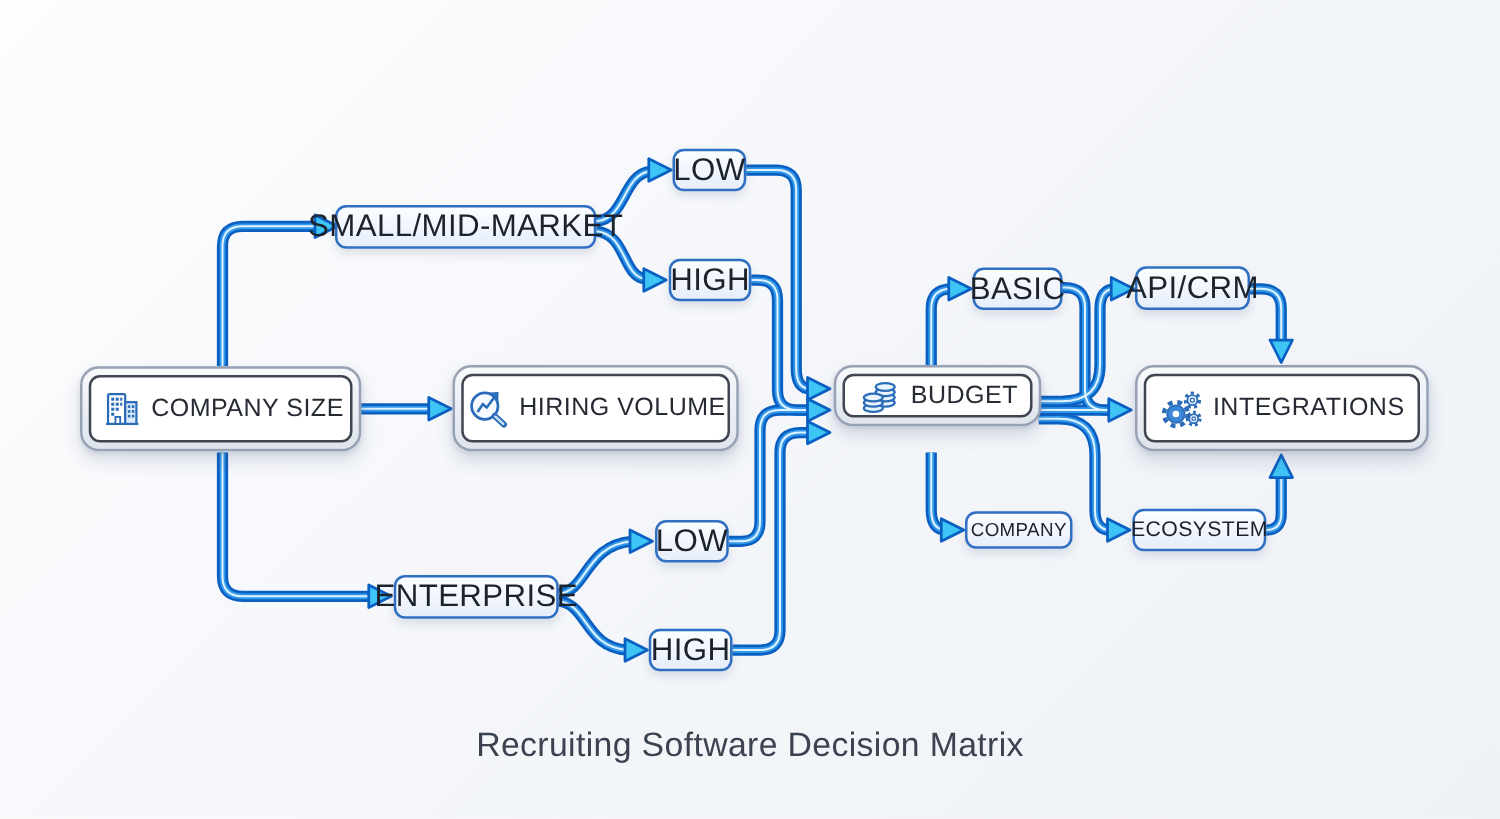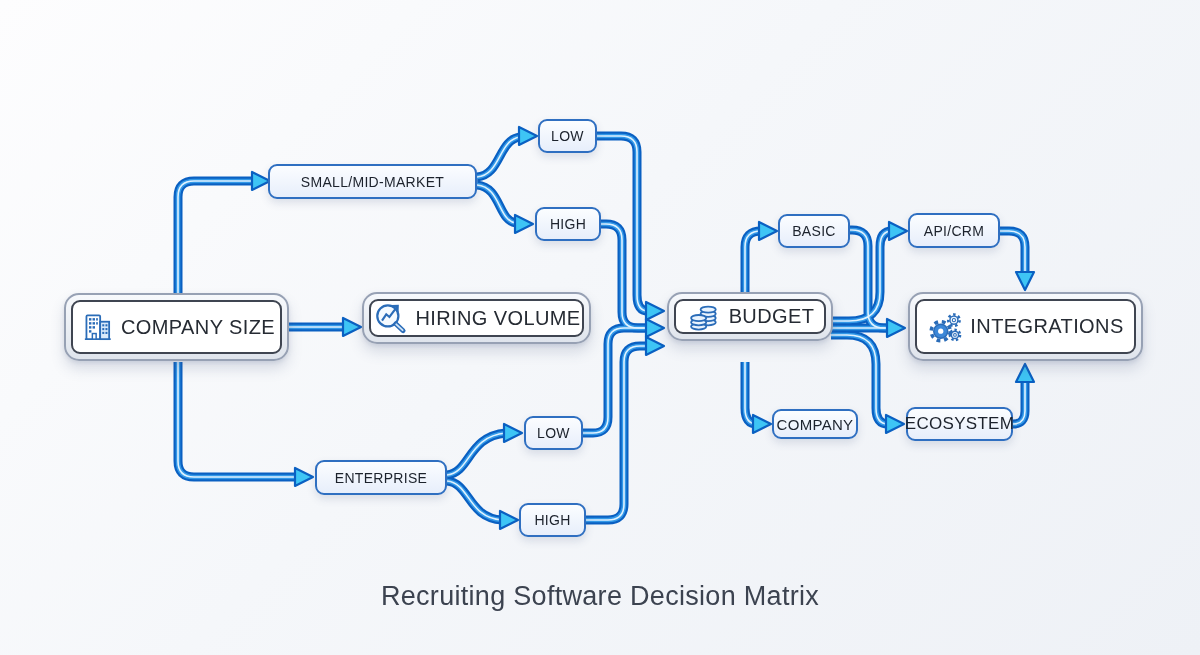--- a/index.html
+++ b/index.html
@@ -27,21 +27,21 @@
   }
   .main-node svg{flex:0 0 auto;}
 
   
   .pill{
     position:absolute;box-sizing:border-box;
     border:2px solid #2f6fc1;border-radius:9px;
     background:linear-gradient(180deg,#fbfdff 0%,#e7eefb 100%);
     display:flex;align-items:center;justify-content:center;
     box-shadow:0 4px 8px rgba(70,90,130,.16);
-    font-size:14px;color:#1c222c;letter-spacing:.3px;white-space:nowrap;
+    font-size:25px;color:#1c222c;letter-spacing:.3px;white-space:nowrap;
   }
   .pill.small-text{font-size:15px;}
   .pill.mid-text{font-size:17px;}
 
   .caption{
     position:absolute;left:0;top:581px;width:1200px;text-align:center;
     font-size:27px;color:#3c4350;letter-spacing:.3px;
   }
 </style>
 </head>
@@ -148,21 +148,21 @@
         <rect x="23" y="19" width="1.9" height="2"></rect>
           <rect x="26" y="19" width="1.9" height="2"></rect>
         <rect x="23" y="22.6" width="1.9" height="2"></rect>
           <rect x="26" y="22.6" width="1.9" height="2"></rect>
       </g>
     </svg>
     <span class="label">COMPANY SIZE</span>
   </div>
 </div>
 
-<div class="main-node" style="left:362px;top:292px;width:229px;height:52px;">
+<div class="main-node" style="left:362px;top:292px;width:229px;height:69px;">
   <div class="inner">
     <svg width="38" height="38" viewBox="0 0 36 36">
       <circle cx="15" cy="16" r="10" fill="#f4faff" stroke="#2a6cb8" stroke-width="2.1"></circle>
       <line x1="22.5" y1="23.5" x2="29.5" y2="30" stroke="#2a6cb8" stroke-width="4.6" stroke-linecap="round"></line>
       <line x1="23" y1="24" x2="29" y2="29.5" stroke="#cfe4f7" stroke-width="1.8" stroke-linecap="round"></line>
       <polyline points="9.5,20.5 13.5,14.5 16.5,17 24,7" fill="none" stroke="#2a6cb8" stroke-width="2"></polyline>
       <polyline points="18.6,6.6 24.4,6.4 24.2,12.2" fill="none" stroke="#2a6cb8" stroke-width="2"></polyline>
     </svg>
     <span class="label">HIRING VOLUME</span>
   </div>

